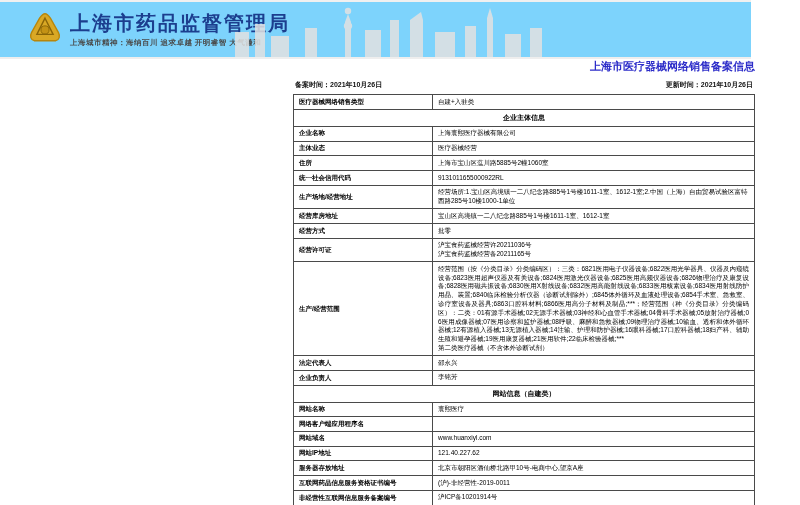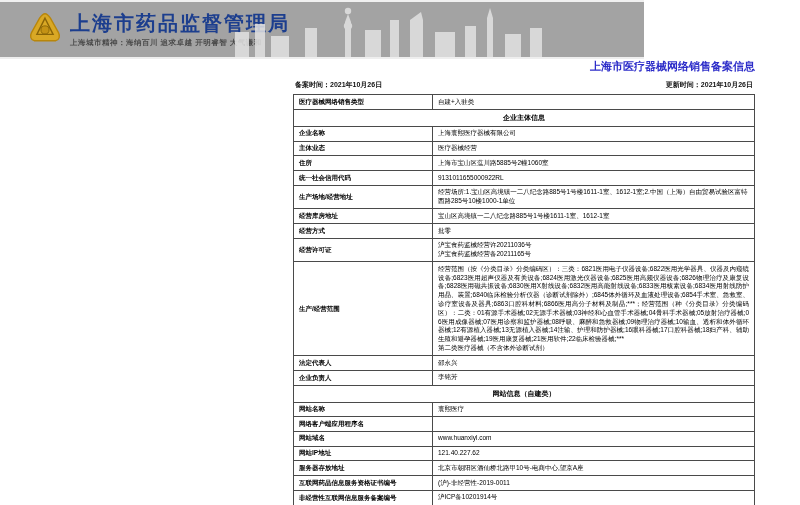--- a/index.html
+++ b/index.html
@@ -1,23 +1,23 @@
 <!DOCTYPE html>
 <html><head>
 <meta charset="utf-8">
 <style>
   html,body{margin:0;padding:0;width:800px;height:505px;background:#ffffff;overflow:hidden;
     font-family:"Liberation Sans","DejaVu Sans",sans-serif;-webkit-font-smoothing:antialiased;}
   
-  .site-header{position:relative;width:644px;height:55px;background:#a3a3a3;
+  .site-header{position:relative;width:751px;height:55px;background:#7dd3fc;
     border-top:2px solid #f0f0f0;border-bottom:2px solid #eeeeee;overflow:hidden;}
   .logo{position:absolute;left:27px;top:9px;width:36px;height:36px;}
   .org-block{position:absolute;left:70px;top:10px;}
   .org-title{font-size:20px;font-weight:bold;color:#1c3e8e;letter-spacing:2px;line-height:1.1;}
-  .org-motto{font-size:7.5px;color:#4a4a4a;font-weight:bold;margin-top:4px;letter-spacing:0.5px;}
+  .org-motto{font-size:7.5px;color:#4a4a4a;font-weight:bold;margin-top:4px;letter-spacing:0.5px;font-family:Liberation Serif, serif;}
   .skyline{position:absolute;left:225px;top:0;height:55px;width:400px;opacity:.85;}
   
   .doc{position:absolute;left:293px;top:57px;width:462px;}
   .doc-title{text-align:right;font-size:11px;font-weight:bold;color:#2d2dc9;margin:2px 0 6px 0;}
   .meta-row{display:flex;justify-content:space-between;font-size:7px;font-weight:bold;color:#111;
     margin:0 2px 4px 2px;}
   
   .ftable{border:1px solid #4a4a4a;border-bottom:none;width:460px;}
   .trow{display:flex;border-bottom:1px solid #4a4a4a;align-items:stretch;}
   .tlabel{width:128px;min-width:128px;border-right:1px solid #4a4a4a;padding:2.5px 5px;

